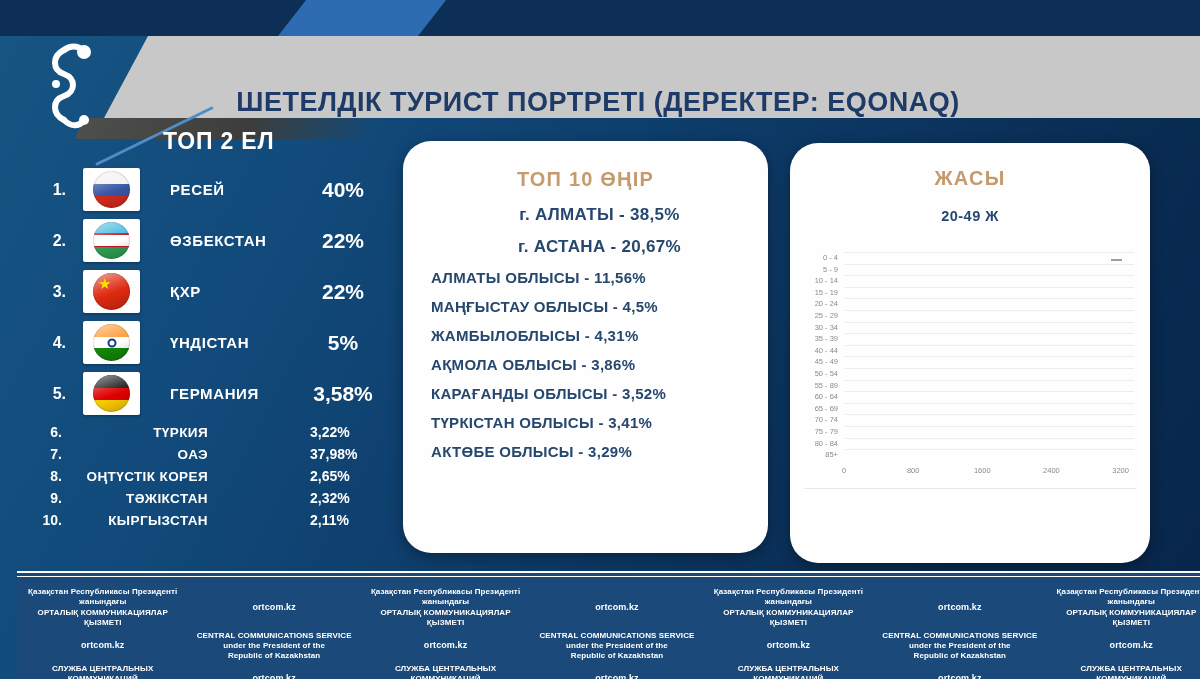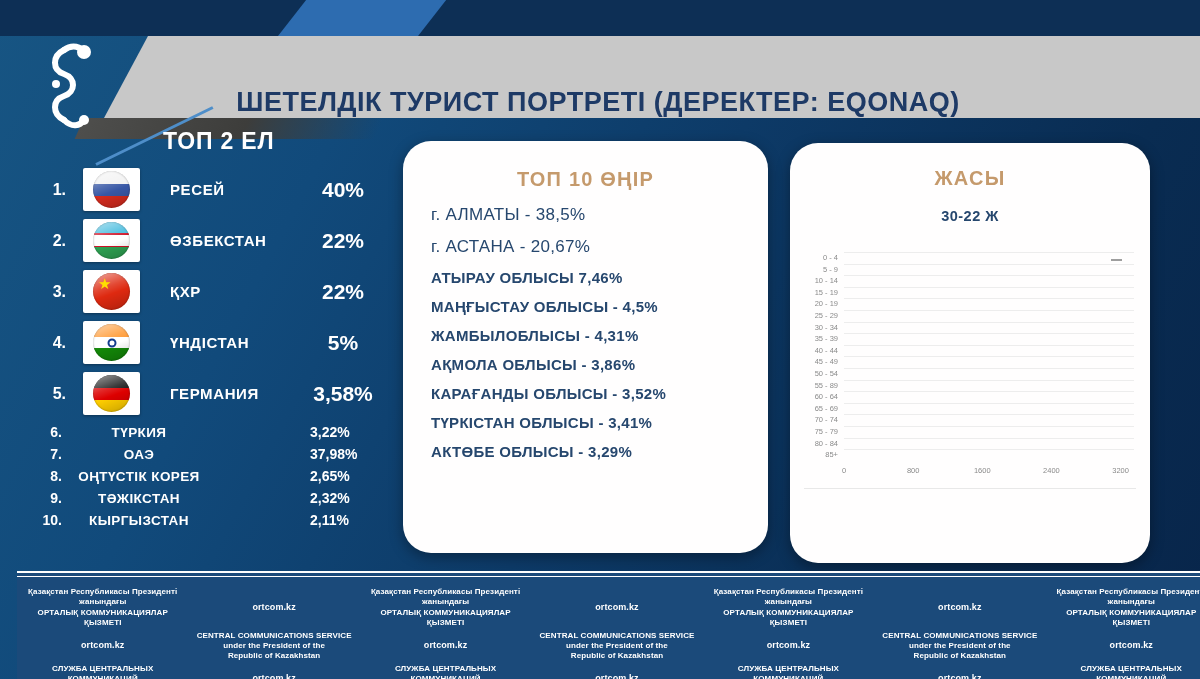--- a/index.html
+++ b/index.html
@@ -36,31 +36,31 @@
   .flag-cn{background:#de2910;}
   .flag-cn::after{content:'★';position:absolute;left:5px;top:2px;font-size:15px;color:#ffde00;}
   .flag-in{background:linear-gradient(#ff9933 0 34%,#ffffff 34% 66%,#138808 66% 100%);}
   .flag-in::after{content:'';position:absolute;left:50%;top:50%;width:9px;height:9px;border:2px solid #123c8c;border-radius:50%;transform:translate(-50%,-50%);box-sizing:border-box;}
   .flag-de{background:linear-gradient(#1a1a1a 0 34%,#dd0000 34% 67%,#ffce00 67% 100%);}
   .c-name{margin-left:30px;width:128px;color:#fff;font-weight:700;font-size:15px;letter-spacing:.6px;}
   .c-pct{margin-left:auto;width:78px;text-align:center;color:#fff;font-weight:700;font-size:21px;}
   .rest{position:absolute;left:0;top:421px;width:382px;}
   .r-row{display:flex;align-items:center;height:22px;padding-left:34px;box-sizing:border-box;}
   .r-rank{width:28px;text-align:right;color:#fff;font-weight:700;font-size:14px;}
-  .r-name{margin-left:8px;width:138px;text-align:center;color:#fff;font-weight:700;font-size:13.5px;letter-spacing:.4px;}
+  .r-name{margin-left:8px;width:138px;text-align:right;color:#fff;font-weight:700;font-size:13.5px;letter-spacing:.4px;}
   .r-pct{margin-left:auto;width:72px;color:#fff;font-weight:700;font-size:14px;}
   
   .card{position:absolute;background:#fffefe;border-radius:28px;box-shadow:0 4px 14px rgba(0,0,0,.35);}
   .card-title{text-align:center;font-size:20px;font-weight:800;color:#c59a6c;letter-spacing:1.2px;}
   
   .regions{left:403px;top:141px;width:365px;height:412px;padding-top:27px;box-sizing:border-box;}
   .regions .card-title{margin-bottom:14px;}
   .region-list{display:flex;flex-direction:column;gap:12px;padding-left:28px;}
   .region-item{color:#26476e;font-size:15px;font-weight:700;letter-spacing:.3px;}
-  .region-item.ri-bold{font-size:17px;font-weight:400;padding-left:0;}
+  .region-item.ri-bold{font-size:17px;font-weight:700;padding-left:0;text-align:center;}
   
   .agecard{left:790px;top:143px;width:360px;height:420px;padding-top:24px;box-sizing:border-box;}
   .age-sub{text-align:center;margin-top:18px;font-size:14.5px;font-weight:700;color:#26476e;letter-spacing:.5px;}
   .legend-dash{position:absolute;right:28px;top:116px;width:11px;height:2px;background:#9e9e9e;}
   .chart{position:relative;margin:28px 16px 0 12px;}
   .chart-row{display:flex;align-items:flex-start;height:11.6px;}
   .chart-label{width:36px;text-align:right;padding-right:6px;font-size:7.5px;color:#8a8a8a;line-height:11.6px;}
   .chart-track{flex:1;border-top:1px solid #ededed;height:11.6px;box-sizing:border-box;}
   .chart-bar{height:7.6px;margin-top:1.6px;background:#3b9cec;}
   .axis{position:relative;height:14px;margin:3px 16px 0 54px;}
@@ -182,33 +182,33 @@
       <span class="r-pct">2,11%</span>
     </div>
   </div>
 
 <div class="card regions">
   <div class="card-title">ТОП 10 ӨҢІР</div>
   <div class="region-list">
 
   <div class="region-item ri-bold">г. АЛМАТЫ - 38,5%</div>
       <div class="region-item ri-bold">г. АСТАНА - 20,67%</div>
-      <div class="region-item ri-reg">АТЫРАУ ОБЛЫСЫ 7,46%</div>
+      <div class="region-item ri-reg">АЛМАТЫ ОБЛЫСЫ -  11,56%</div>
       <div class="region-item ri-reg">МАҢҒЫСТАУ ОБЛЫСЫ - 4,5%</div>
       <div class="region-item ri-reg">ЖАМБЫЛОБЛЫСЫ - 4,31%</div>
       <div class="region-item ri-reg">АҚМОЛА ОБЛЫСЫ - 3,86%</div>
       <div class="region-item ri-reg">КАРАҒАНДЫ ОБЛЫСЫ - 3,52%</div>
       <div class="region-item ri-reg">ТҮРКІСТАН ОБЛЫСЫ - 3,41%</div>
       <div class="region-item ri-reg">АКТӨБЕ ОБЛЫСЫ - 3,29%</div>
     </div>
 </div>
 
 <div class="card agecard">
   <div class="card-title">ЖАСЫ</div>
-  <div class="age-sub">30-22 Ж</div>
+  <div class="age-sub">20-49 Ж</div>
   <div class="legend-dash"></div>
 
   <div class="chart">
 
   <div class="chart-row">
         <span class="chart-label">0 - 4</span>
         <span class="chart-track">
           <span class="chart-bar" style="width: 11.9225%;"></span>
         </span>
       </div>
@@ -224,21 +224,21 @@
           <span class="chart-bar" style="width: 23.845%;"></span>
         </span>
       </div>
       <div class="chart-row">
         <span class="chart-label">15 - 19</span>
         <span class="chart-track">
           <span class="chart-bar" style="width: 37.2578%;"></span>
         </span>
       </div>
       <div class="chart-row">
-        <span class="chart-label">20 - 19</span>
+        <span class="chart-label">20 - 24</span>
         <span class="chart-track">
           <span class="chart-bar" style="width: 55.1416%;"></span>
         </span>
       </div>
       <div class="chart-row">
         <span class="chart-label">25 - 29</span>
         <span class="chart-track">
           <span class="chart-bar" style="width: 62.5931%;"></span>
         </span>
       </div>

